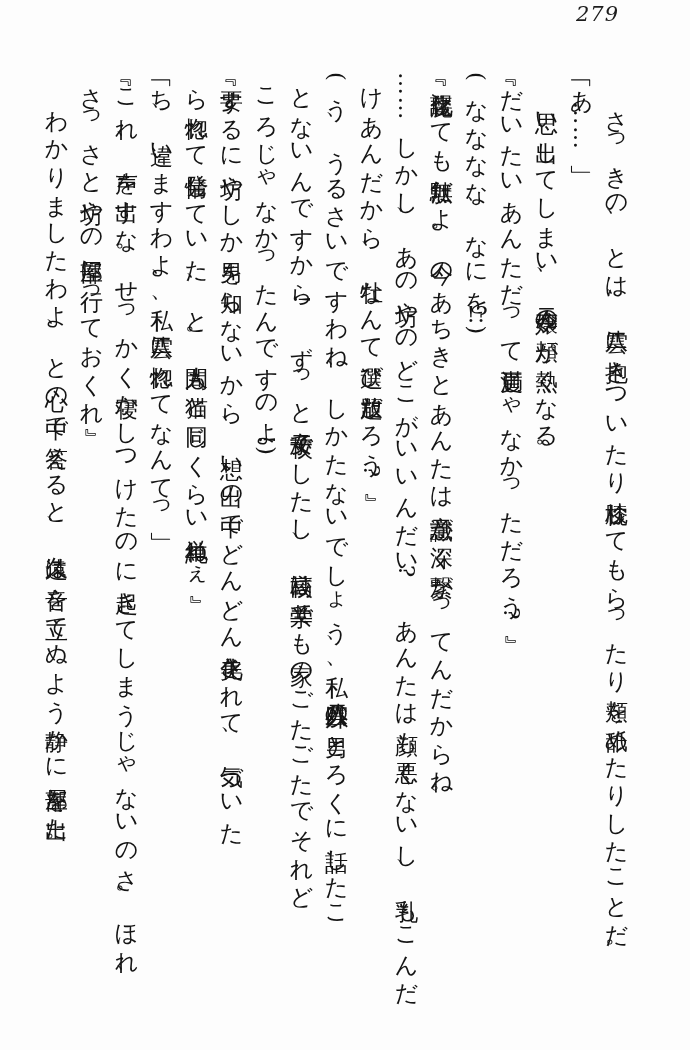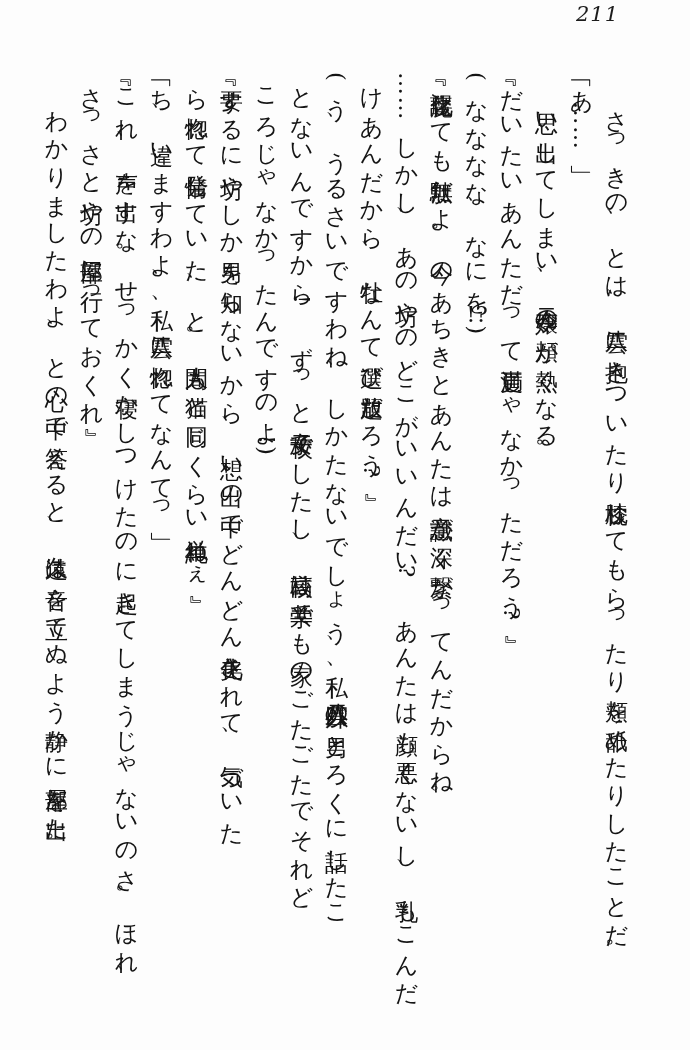--- a/index.html
+++ b/index.html
@@ -47,21 +47,21 @@
   .tcy {
     text-combine-upright: all;
     -webkit-text-combine: horizontal;
     letter-spacing: 0;
   }
 </style>
 </head>
 <body>
 
 <div id="page">
-  <div class="page-number">211</div>
+  <div class="page-number">279</div>
 
   <div class="text-block">
     <p class="para indent">さっきの、とは、八雲に抱きついたり膝枕してもらったり頬を舐めたりしたことだ。</p>
     <p class="para">「あ……」</p>
     <p class="para indent">思い出してしまい、元令嬢の頬が熱くなる。</p>
     <p class="para">『だいたいあんただって満更じゃなかっただろう?』</p>
     <p class="para">(なななな、なにを<span class="tcy">!?</span>)</p>
     <p class="para">『誤魔化しても無駄だよ。今のあちきとあんたは意識が深く繋がってんだからね。</p>
     <p class="para">……しかし、あの坊やのどこがいいんだい?　あんたは顔も悪くないし、乳もこんだ</p>
     <p class="para">けあんだから、牡なんて選び放題だろう?』</p>

